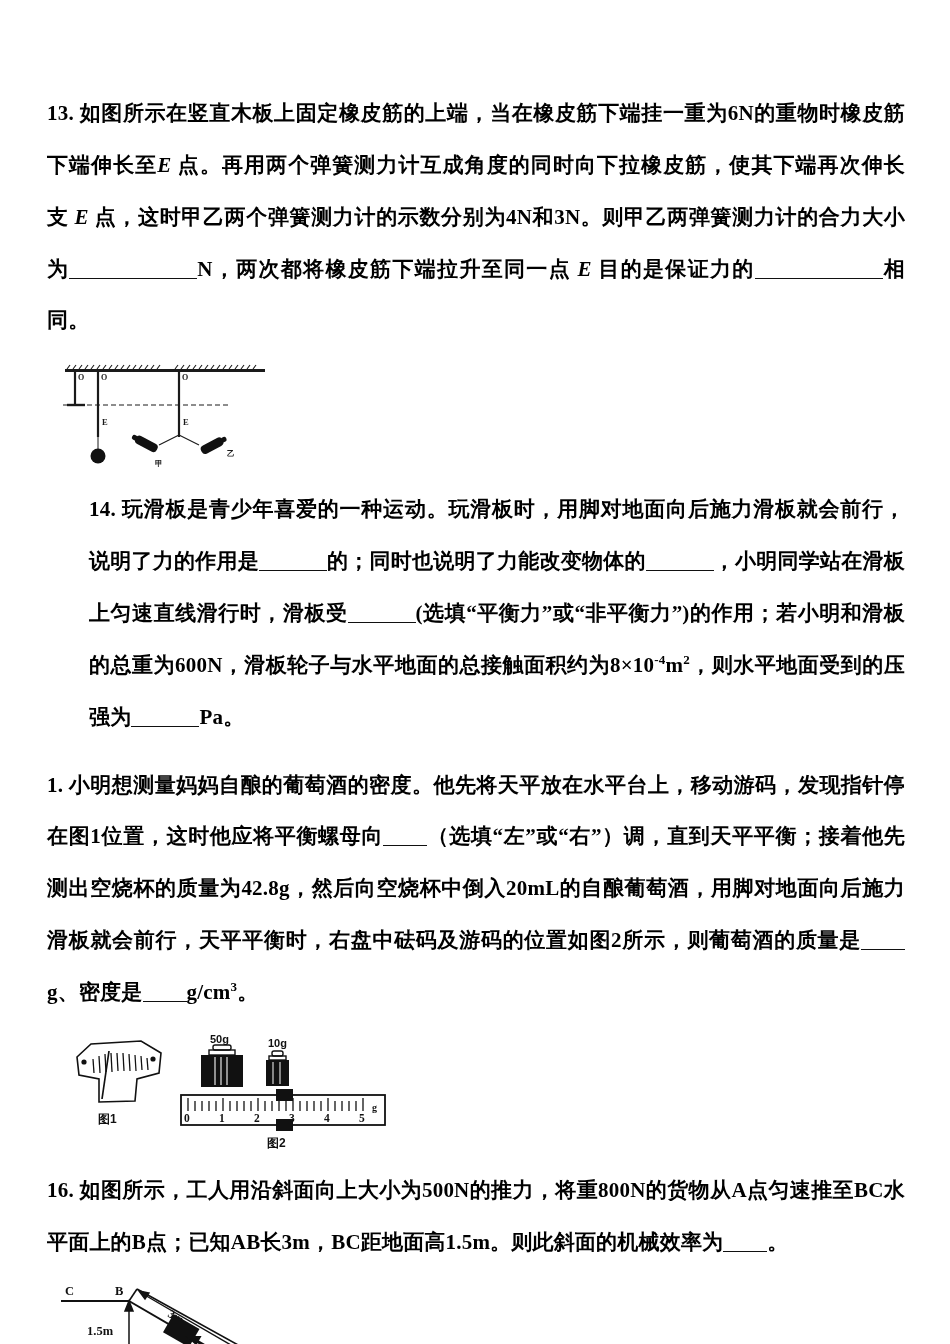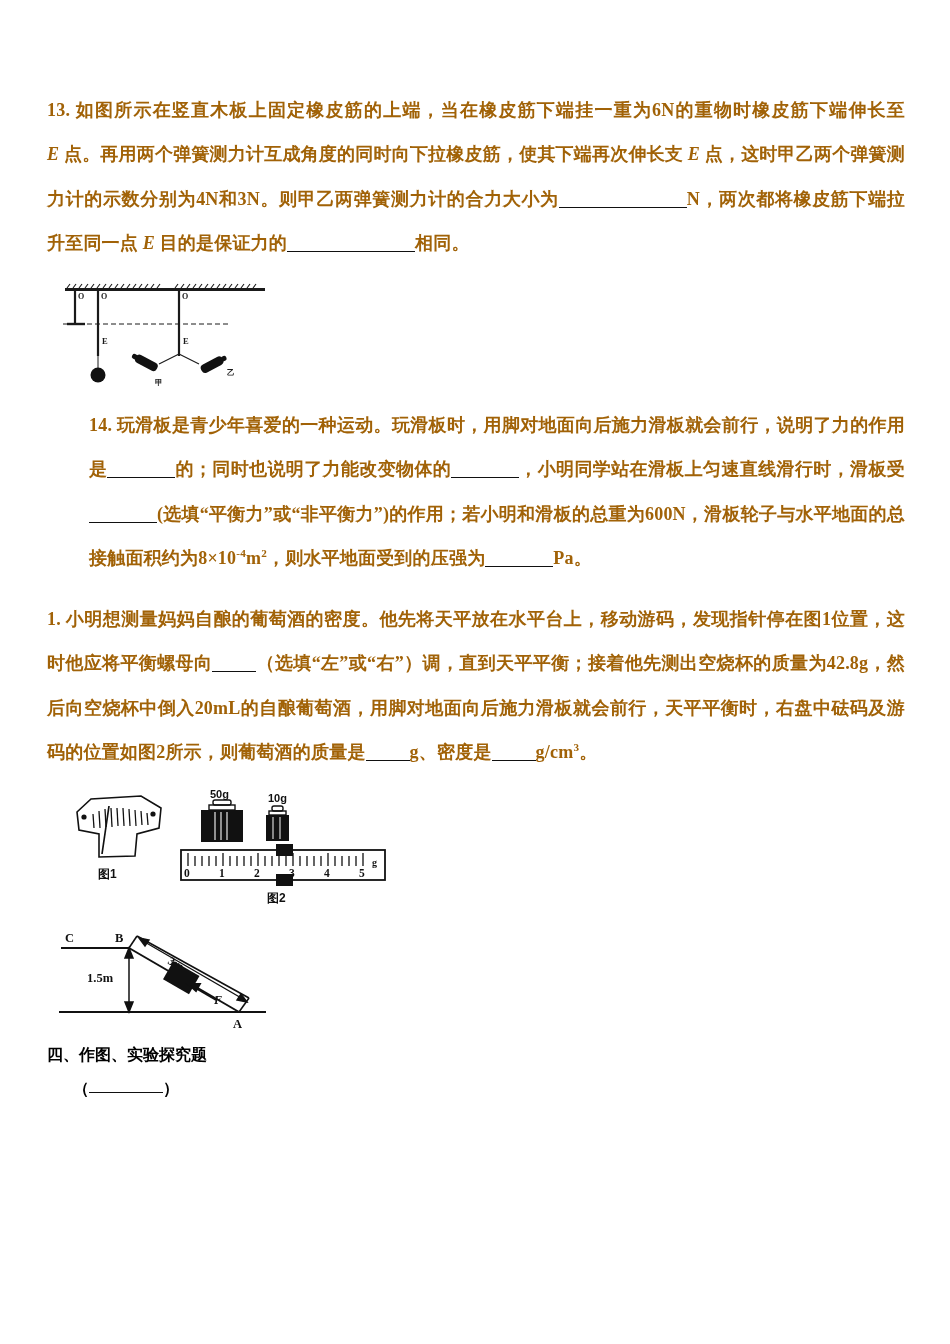--- a/index.html
+++ b/index.html
@@ -25,27 +25,27 @@
   .content {
     position: absolute;
     left: 47px;
     top: 88px;
     width: 858px;
   }
   .q {
     margin-bottom: 4px;
   }
   .qtext {
-    font-size: 18px;
+    font-size: 21px;
     font-weight: bold;
     line-height: 2.47;
     text-align: justify;
     text-justify: inter-ideograph;
     letter-spacing: 0.2px;
-    color: #a16207;
+    color: #000000;
   }
   .qtext.tight { line-height: 2.42; }
   .blank {
     display: inline-block;
     border-bottom: 1.4px solid #111;
     vertical-align: -3px;
   }
   .b-xl { width: 128px; }
   .b-md { width: 68px; }
   .b-sm { width: 44px; }
@@ -243,20 +243,21 @@
           </g>
 
           <rect x="207" y="60" width="17" height="12" fill="#111"></rect>
           <rect x="207" y="90" width="17" height="12" fill="#111"></rect>
           <text x="198" y="118" font-family="'Liberation Sans',sans-serif" font-size="11" font-weight="bold" fill="#111" class="fig-caption">图2</text>
         </svg>
       </div>
     </div>
 
     <div class="q" style="margin-top:14px;">
+      <div class="qtext"><span>16.</span>&nbsp;<span>如图所示，工人用沿斜面向上大小为500N的推力，将重800N的货物从A点匀速推至BC水平面上的B点；已知AB长3m，BC距地面高1.5m。则此斜面的机械效率为</span><span class="blank b-sm"></span><span>。</span></div>
 
       <div class="figwrap" style="margin-top:4px;margin-left:4px;">
         <svg width="250" height="115" viewBox="0 0 250 115">
 
           <line x1="10" y1="28" x2="78" y2="28" stroke="#111" stroke-width="2"></line>
           <text x="14" y="22" font-family="'Liberation Serif',serif" font-size="12.5" font-weight="bold" fill="#111">C</text>
           <text x="64" y="22" font-family="'Liberation Serif',serif" font-size="12.5" font-weight="bold" fill="#111">B</text>
 
           <line x1="8" y1="92" x2="215" y2="92" stroke="#111" stroke-width="2"></line>
 

